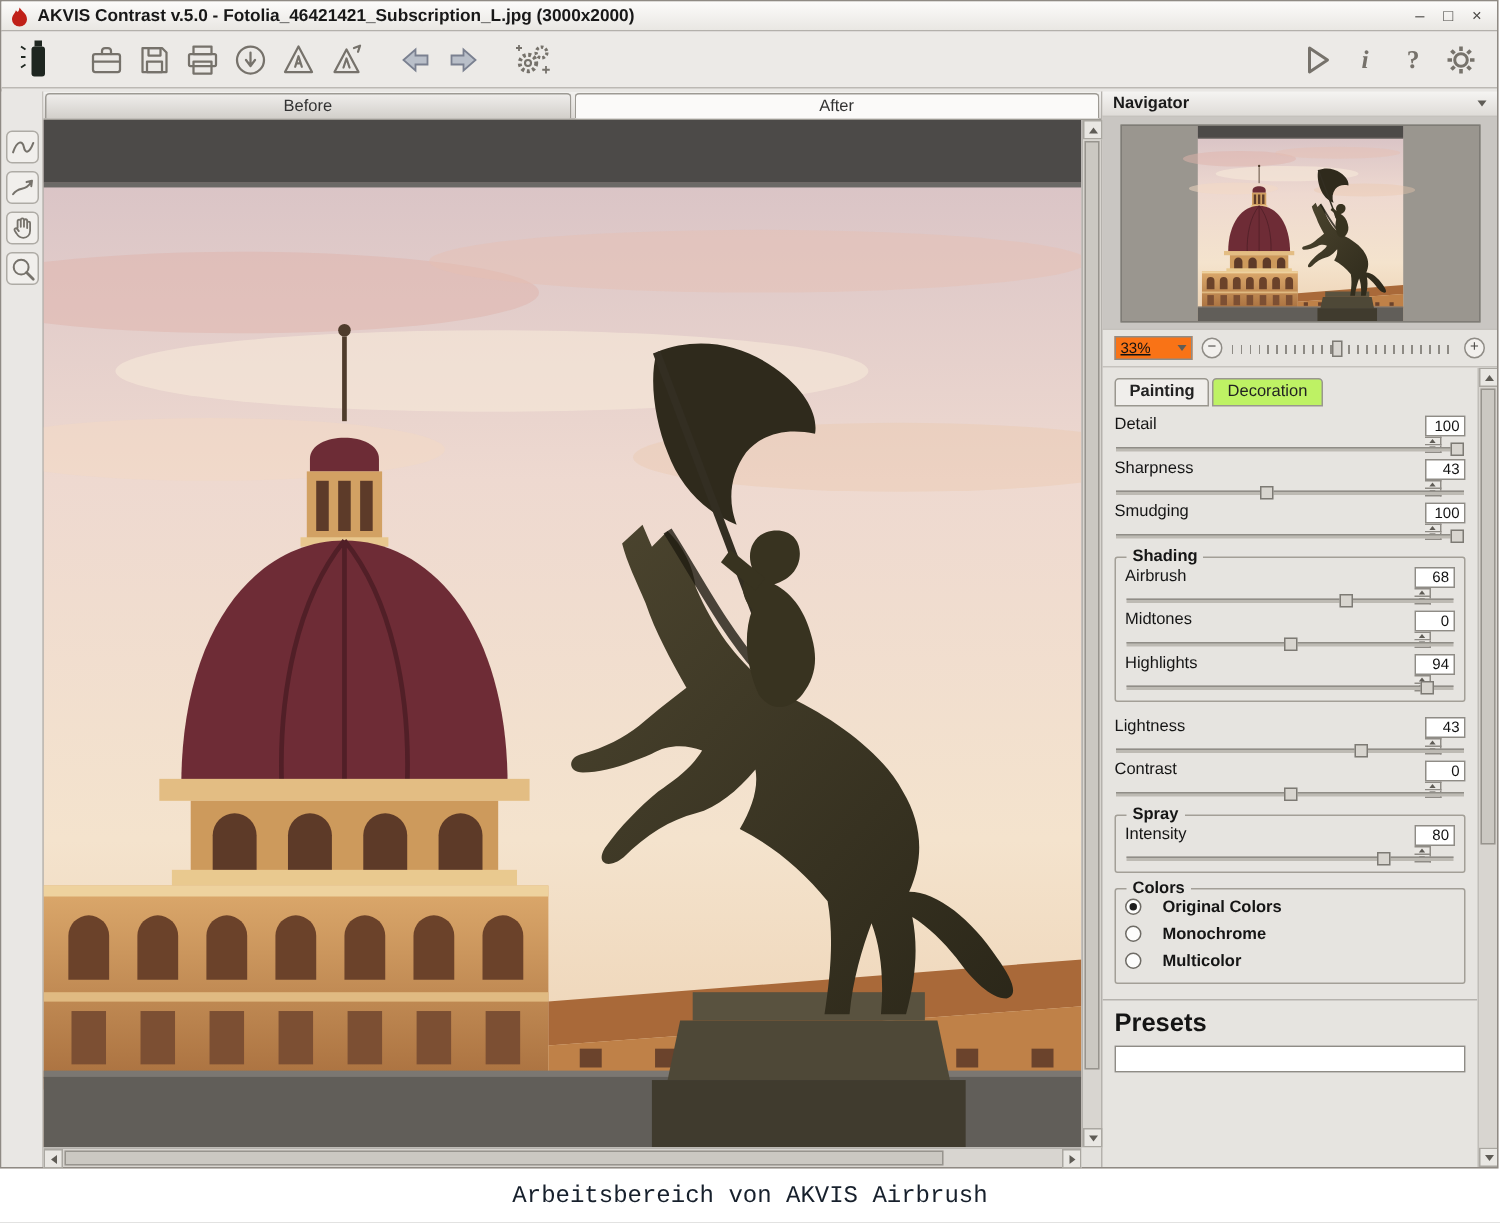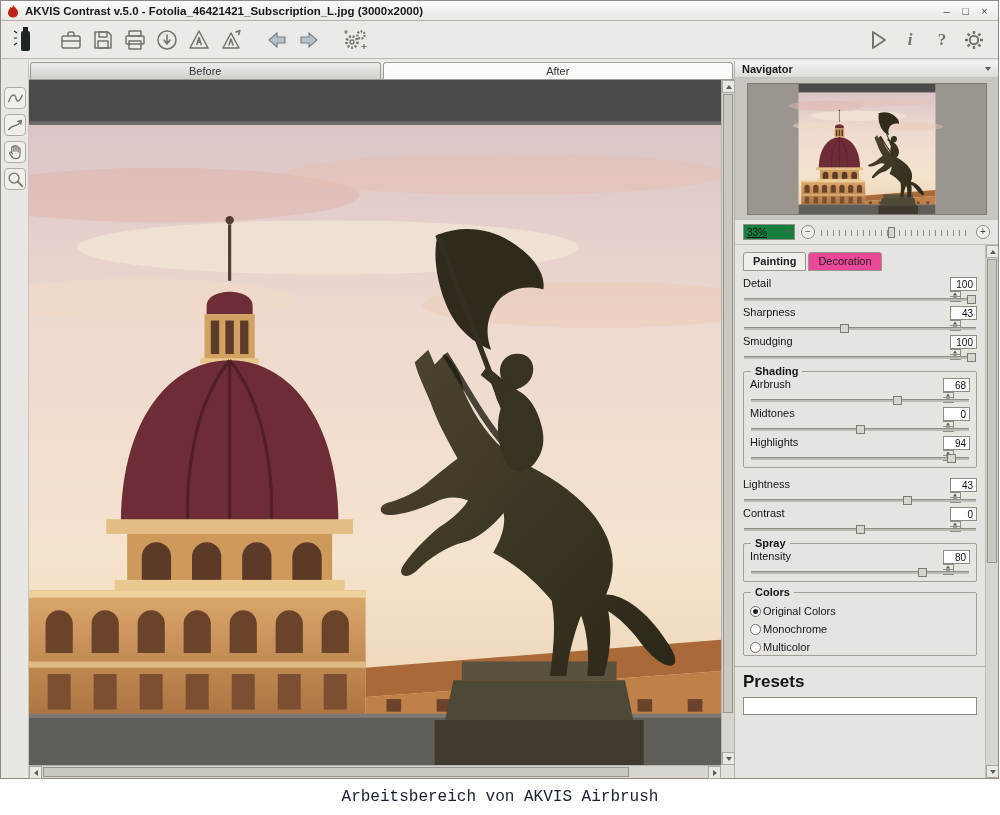--- a/index.html
+++ b/index.html
@@ -61,59 +61,59 @@
   .nav-header { height: 17px; display: flex; align-items: center; padding: 0 7px;
                 font-size: 11px; font-weight: bold; color: #1a1a1a;
                 background: linear-gradient(#f5f4f2,#dfdcd8); border-bottom: 1px solid #c5c2bd; }
   .nav-header .collapse { margin-left: auto; }
   .nav-thumb-wrap { height: 142px; background: #c9c6c2; display: flex; align-items: center;
                     justify-content: center; border-bottom: 1px solid #c5c2bd; }
   .nav-thumb { width: 240px; height: 132px; background: #9a968f; border: 1px solid #7f7c76;
                display: flex; align-items: center; justify-content: center; }
   .zoom-row { height: 25px; display: flex; align-items: center; gap: 6px; padding: 0 8px;
               border-bottom: 1px solid #c5c2bd; }
-  .zoom-select { width: 52px; height: 16px; background: #15803d; border: 1px solid #8f8c86;
+  .zoom-select { width: 52px; height: 16px; background: #f97316; border: 1px solid #8f8c86;
                  font-size: 10px; display: flex; align-items: center; justify-content: space-between;
                  padding: 0 3px; color: #111; text-decoration: underline; }
   .zoom-btn { width: 14px; height: 14px; border-radius: 50%; border: 1px solid #8f8c86;
               background: #f2f0ed; display: flex; align-items: center; justify-content: center;
               font-size: 10px; line-height: 10px; color: #4a4845; }
   .zoom-slider { flex: 1; position: relative; height: 13px; }
   .zoom-ticks { position: absolute; left: 0; right: 0; top: 4px; height: 6px;
                 background: repeating-linear-gradient(to right,#8d8a84 0 1px,transparent 1px 6px); }
   .zoom-handle { position: absolute; top: 1px; width: 7px; height: 11px;
                  background: #d8d5d0; border: 1px solid #7d7a74; }
   .panel-wrap { flex: 1; position: relative; overflow: hidden; }
   .panel-body { position: absolute; left: 0; right: 13px; top: 0; bottom: 0; padding: 7px 8px 0 8px; overflow: hidden; }
   .pscroll { position: absolute; right: 0; top: 0; bottom: 0; width: 13px; display: flex;
              flex-direction: column; background: #e3e1dd; border-left: 1px solid #c0bdb8; }
   .ptabs { display: flex; gap: 2px; margin-bottom: 6px; }
   .ptab { font-size: 11px; padding: 2px 9px 3px; color: #222; border: 1px solid #9a978f;
-          border-radius: 3px 3px 0 0; background: #ec4899; }
+          border-radius: 3px 3px 0 0; background: #bef264; }
   .ptab.active { background: #f0eeeb; font-weight: bold; }
   .param-row { margin-bottom: 2px; }
   .param-top { display: flex; justify-content: space-between; height: 16px; }
   .param-label { font-size: 11px; color: #151515; }
   .param-value { display: flex; align-items: stretch; height: 16px; flex-direction: column; }
   .value-box { width: 27px; background: #fff; border: 1px solid #8f8c86; font-size: 10px;
                text-align: right; padding: 1px 3px 0 0; color: #111; }
   .spin { width: 11px; display: flex; flex-direction: column; }
   .spin-btn { flex: 1; border: 1px solid #8f8c86; border-left: none; background: #e9e7e3;
               display: flex; align-items: center; justify-content: center; }
   .spin-btn + .spin-btn { border-top: none; }
   .param-slider { position: relative; height: 10px; margin: 1px 1px 2px; }
   .slider-groove { position: absolute; left: 0; right: 0; top: 4px; height: 3px;
                    background: #bdbab3; border-top: 1px solid #908d87; }
   .slider-handle { position: absolute; top: 1px; width: 9px; height: 9px;
                    background: #d8d5cf; border: 1px solid #7d7a74; }
   .group { border: 1px solid #a39f97; border-radius: 2px; margin: 9px 0 10px; padding: 6px 6px 2px;
            position: relative; }
   .group-title { position: absolute; top: -7px; left: 7px; background: #e6e4e0; padding: 0 4px;
                  font-size: 11px; font-weight: bold; color: #151515; }
-  .radio-row { display: flex; align-items: flex-end; gap: 2px; height: 18px; }
+  .radio-row { display: flex; align-items: flex-start; gap: 14px; height: 18px; font-weight: bold; }
   .radio { width: 11px; height: 11px; border-radius: 50%; border: 1px solid #6f6c66;
            background: #fdfdfc; position: relative; flex: 0 0 auto; }
   .radio.selected::after { content: ""; position: absolute; inset: 2px; border-radius: 50%; background: #1e1e1e; }
   .radio-label { font-size: 11px; color: #151515; }
   .presets-sep { border-top: 1px solid #b5b2ad; margin: 4px -8px 5px; }
   .presets-title { font-size: 17px; font-weight: bold; color: #151515; }
   .presets-box { height: 18px; margin-top: 5px; background: #fff; border: 1px solid #8f8c86; }
   
   .caption { position: absolute; top: 788px; left: 0; width: 100%; text-align: center;
              font-size: 16px; color: #17202c; font-family: Liberation Mono, monospace; }

